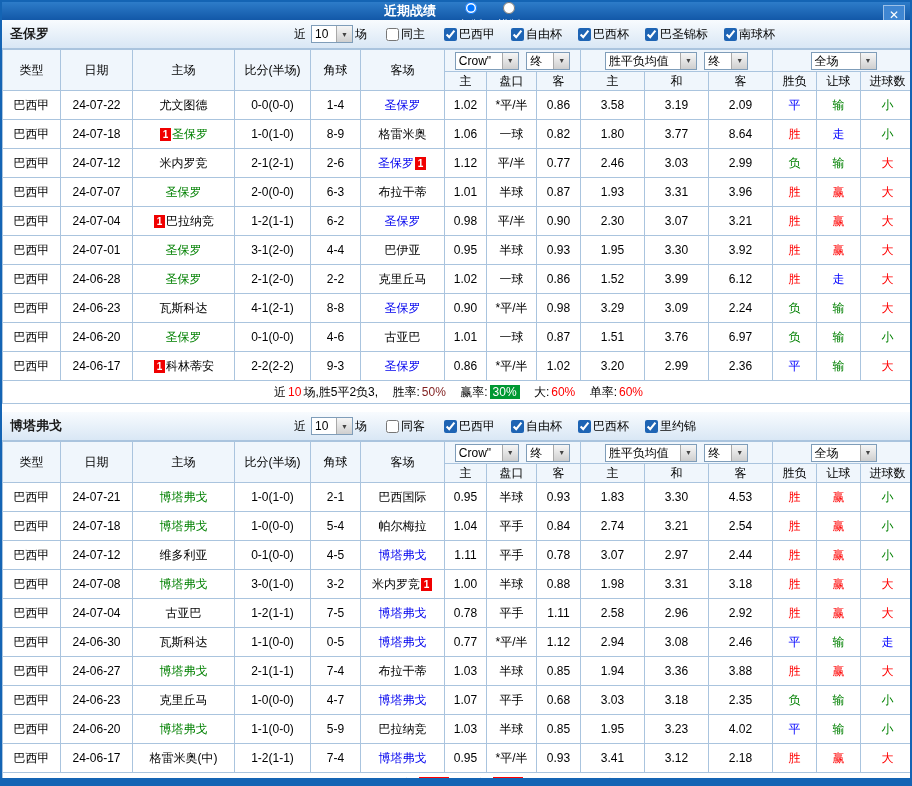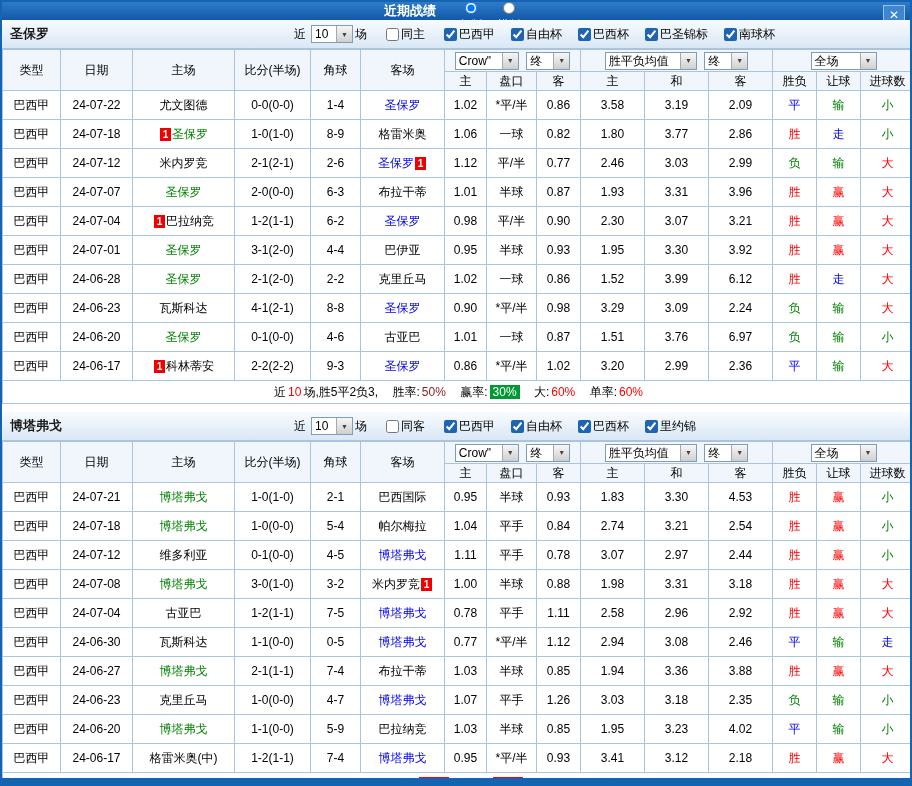--- a/index.html
+++ b/index.html
@@ -196,21 +196,21 @@
     <td>24-07-18</td>
     <td class="team-cell home"><span class="badge">1</span><span class="tname" style="color: rgb(0, 128, 0);">圣保罗</span></td>
     <td class="score-cell">1-0(1-0)</td>
     <td>8-9</td>
     <td class="team-cell away"><span class="tname">格雷米奥</span></td>
     <td>1.06</td>
     <td class="hcap">一球</td>
     <td>0.82</td>
     <td>1.80</td>
     <td class="avg-draw">3.77</td>
-    <td>2.86</td>
+    <td>8.64</td>
     <td class="res" style="color: rgb(255, 0, 0);">胜</td>
     <td class="res" style="color: rgb(0, 0, 255);">走</td>
     <td class="res" style="color: rgb(0, 128, 0);">小</td>
   </tr>
 
   <tr class="match-row">
     <td class="type-cell">巴西甲</td>
     <td>24-07-12</td>
     <td class="team-cell home"><span class="tname">米内罗竞</span></td>
     <td class="score-cell">2-1(2-1)</td>
@@ -598,21 +598,21 @@
 
   <tr class="match-row">
     <td class="type-cell">巴西甲</td>
     <td>24-06-23</td>
     <td class="team-cell home"><span class="tname">克里丘马</span></td>
     <td class="score-cell">1-0(0-0)</td>
     <td>4-7</td>
     <td class="team-cell away"><span class="tname" style="color: rgb(0, 0, 238);">博塔弗戈</span></td>
     <td>1.07</td>
     <td class="hcap">平手</td>
-    <td>1.26</td>
+    <td>0.68</td>
     <td>3.03</td>
     <td class="avg-draw">3.18</td>
     <td>2.35</td>
     <td class="res" style="color: rgb(0, 128, 0);">负</td>
     <td class="res" style="color: rgb(0, 128, 0);">输</td>
     <td class="res" style="color: rgb(0, 128, 0);">小</td>
   </tr>
 
   <tr class="match-row">
     <td class="type-cell">巴西甲</td>

